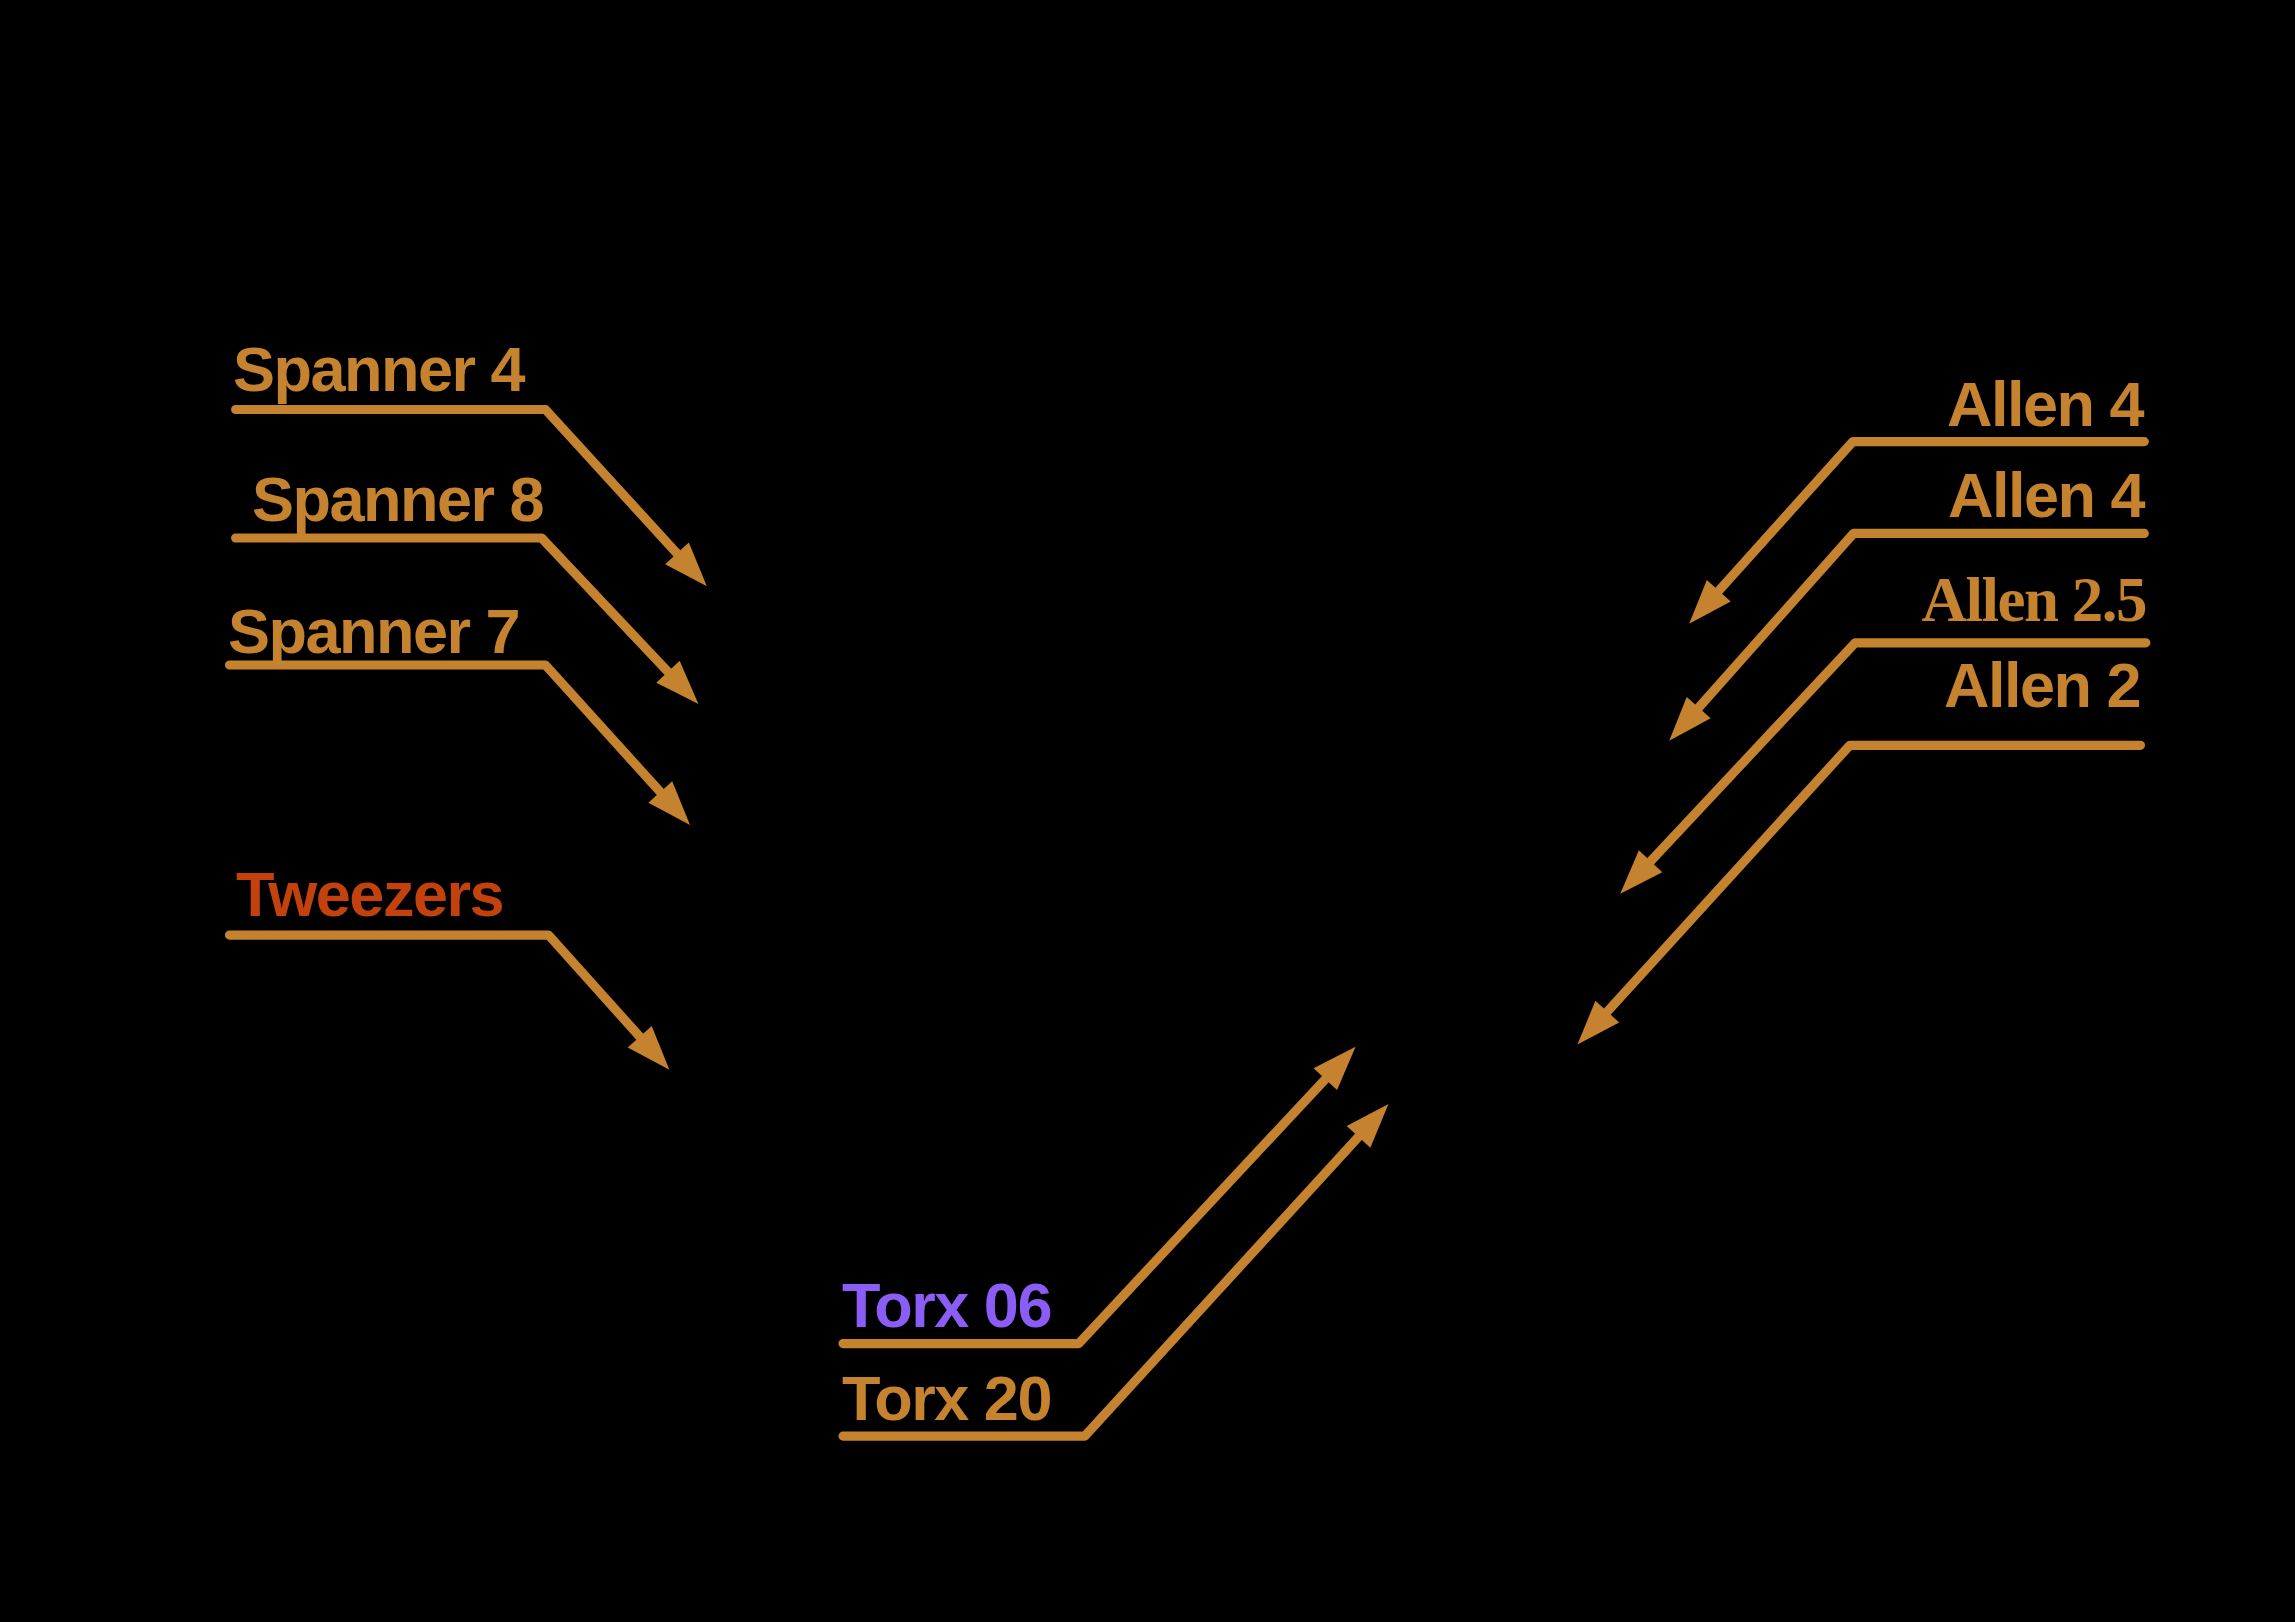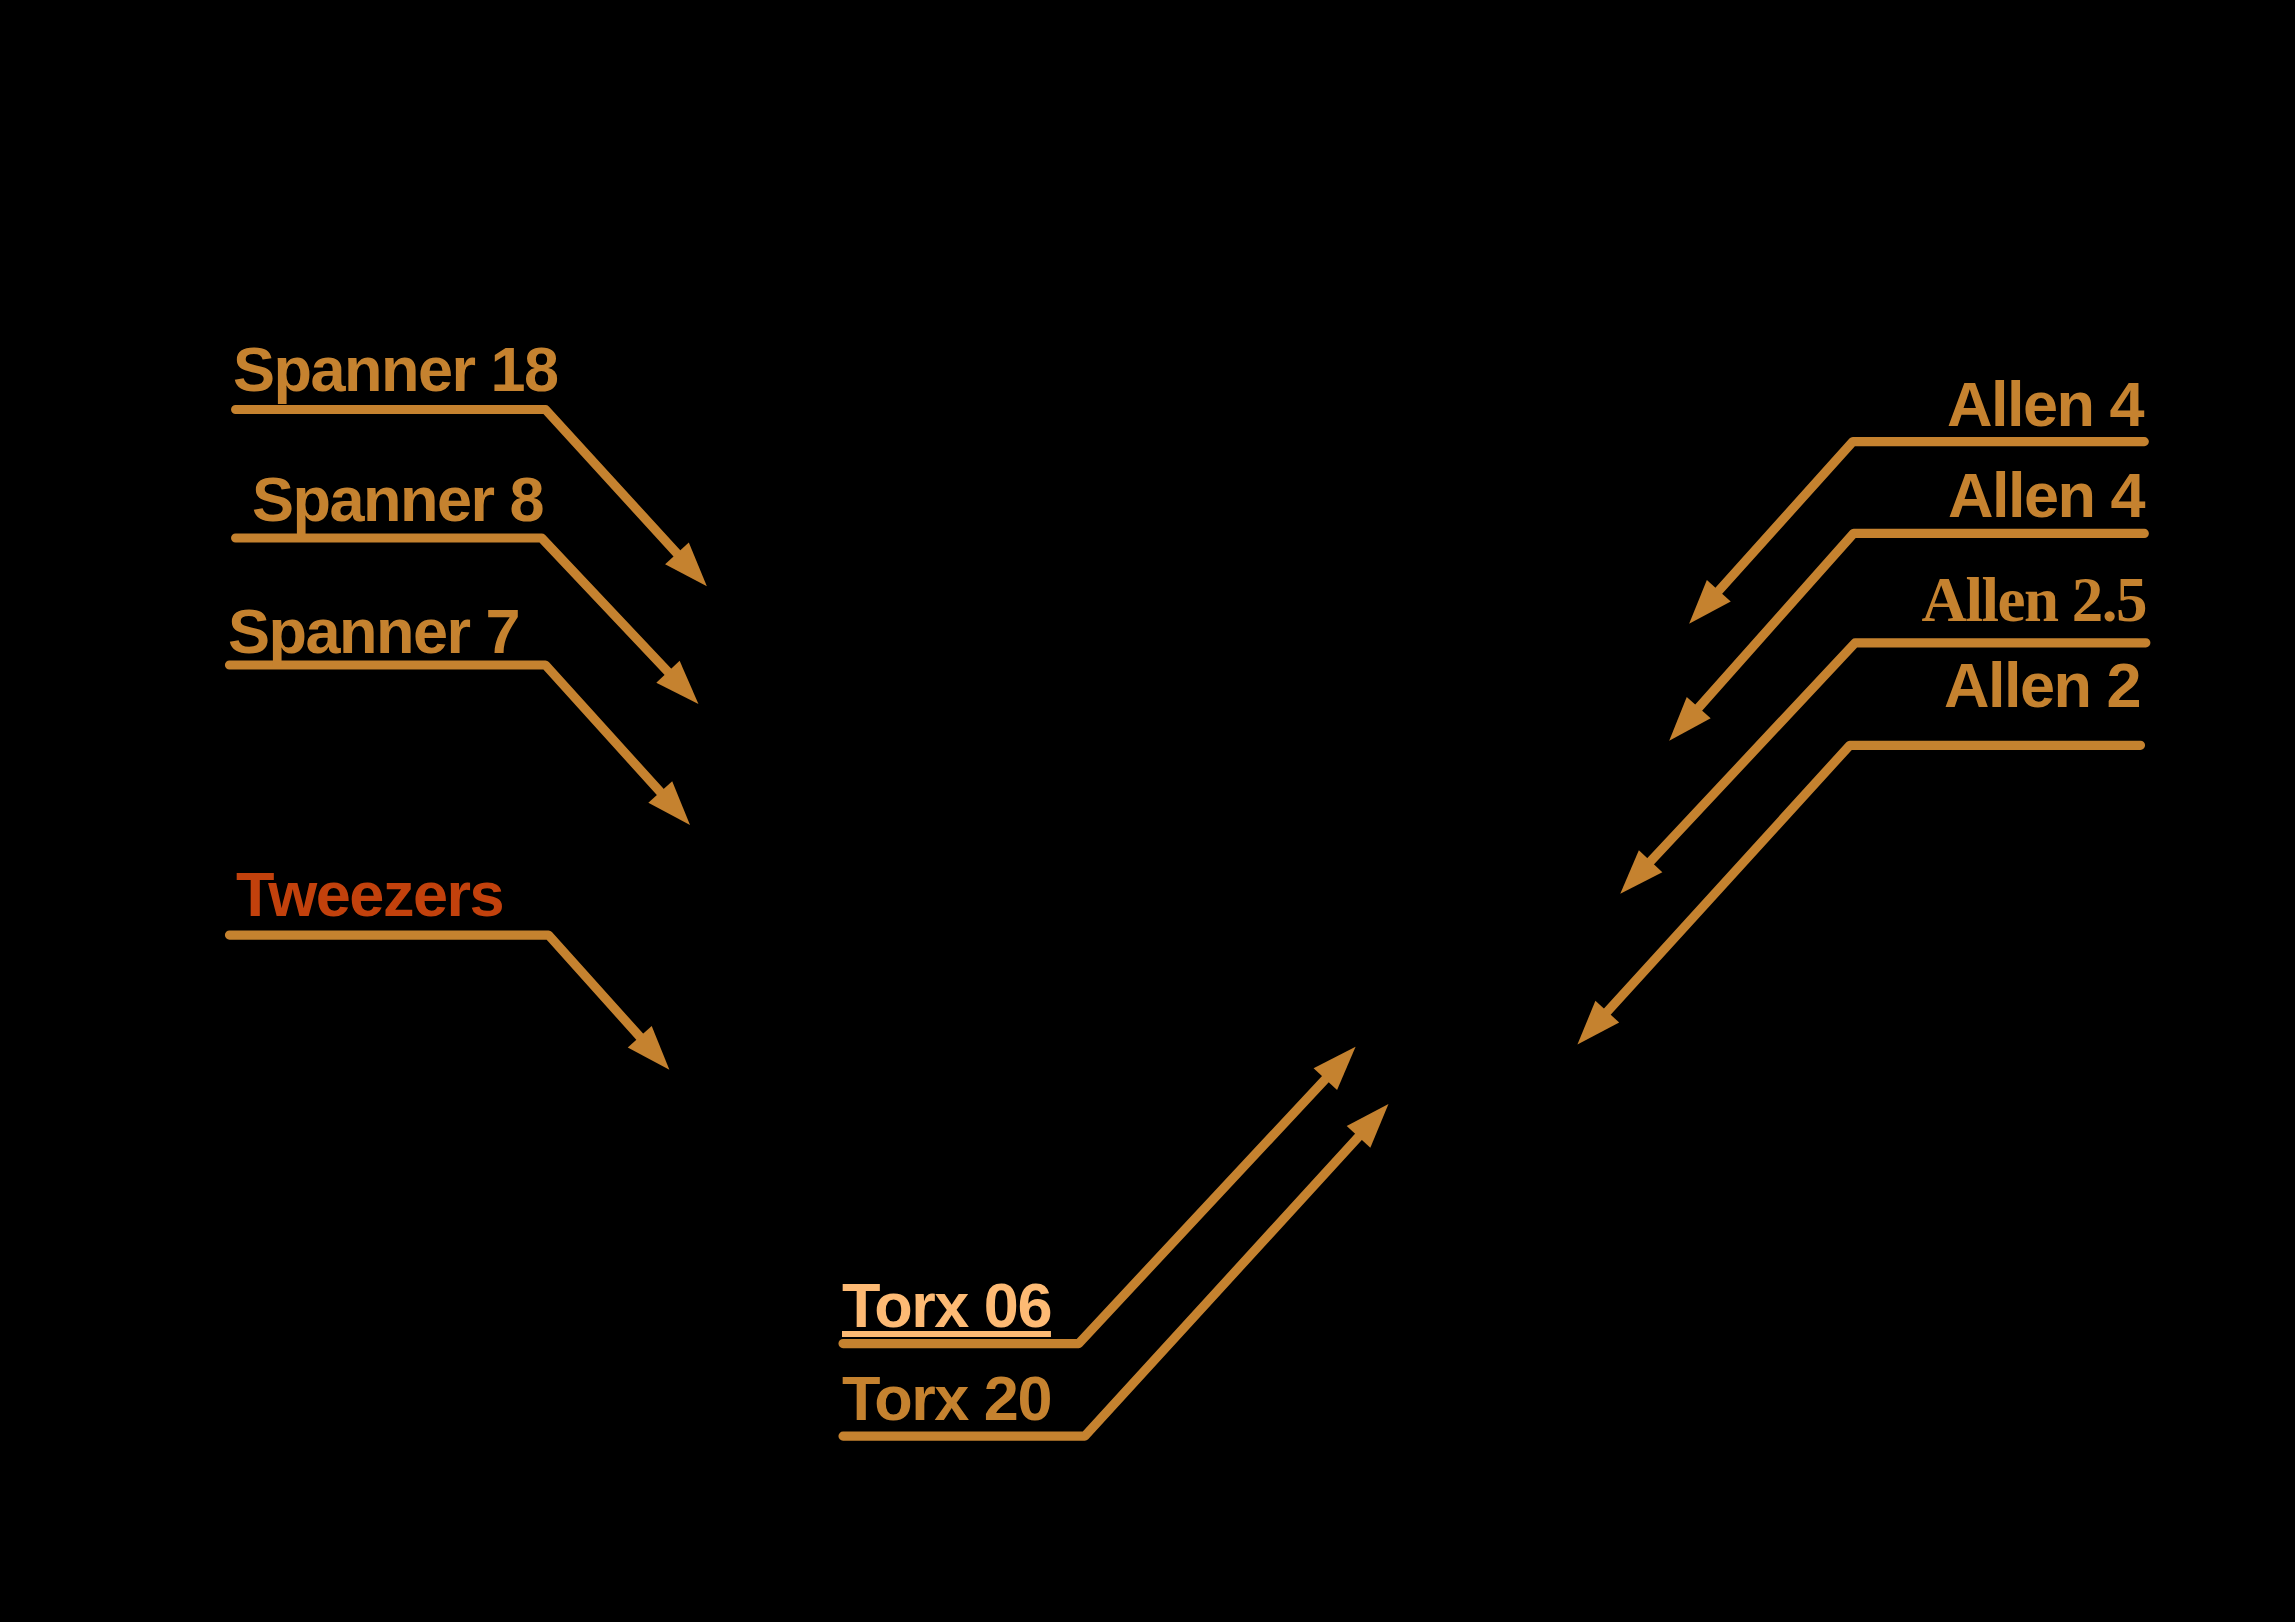--- a/index.html
+++ b/index.html
@@ -47,25 +47,25 @@
       <path d="M 2803 577 L 2422 577 L 2237.1 782.7" fill="none" stroke="#C5822F" stroke-width="12" stroke-linecap="round" stroke-linejoin="round"></path>
       <polygon points="2208,815 2231.2,757.8 2262.4,785.9" fill="#C5822F"></polygon>
       <path d="M 2803 697 L 2423 697 L 2210.9 935.5" fill="none" stroke="#C5822F" stroke-width="12" stroke-linecap="round" stroke-linejoin="round"></path>
       <polygon points="2182,968 2204.9,910.7 2236.2,938.6" fill="#C5822F"></polygon>
       <path d="M 2805 840 L 2425 840 L 2147.7 1136.2" fill="none" stroke="#C5822F" stroke-width="12" stroke-linecap="round" stroke-linejoin="round"></path>
       <polygon points="2118,1168 2142.3,1111.3 2173.0,1140.0" fill="#C5822F"></polygon>
       <path d="M 2798 974 L 2418 974 L 2091.3 1332.8" fill="none" stroke="#C5822F" stroke-width="12" stroke-linecap="round" stroke-linejoin="round"></path>
       <polygon points="2062,1365 2085.5,1308.0 2116.6,1336.3" fill="#C5822F"></polygon>
     </svg>
   <div id="callouts">
-      <div class="callout-label" style="color: rgb(197, 130, 47); top: 338px; left: 233px;">Spanner 18</div>
+      <div class="callout-label" style="color: rgb(197, 130, 47); top: 338px; left: 233px;">Spanner 4</div>
       <div class="callout-label" style="color: rgb(197, 130, 47); top: 468px; left: 236px; margin-left: 16px;">Spanner 8</div>
       <div class="callout-label" style="color: rgb(197, 130, 47); top: 600px; left: 228px;">Spanner 7</div>
       <div class="callout-label" style="color: #c2410c; top: 863px; left: 236px;">Tweezers</div>
-      <div class="callout-label" style="color: #fdba74; top: 1274px; left: 842px; text-decoration: underline;">Torx 06</div>
+      <div class="callout-label" style="color: #8b5cf6; top: 1274px; left: 842px;">Torx 06</div>
       <div class="callout-label" style="color: rgb(197, 130, 47); top: 1367px; left: 842px;">Torx 20</div>
       <div class="callout-label" style="color: rgb(197, 130, 47); top: 373px; right: 152px;">Allen 4</div>
       <div class="callout-label" style="color: rgb(197, 130, 47); top: 464px; right: 151px;">Allen 4</div>
       <div class="callout-label" style="color: rgb(197, 130, 47); top: 569px; right: 149px; font-family: Liberation Serif, serif;">Allen 2.5</div>
       <div class="callout-label" style="color: rgb(197, 130, 47); top: 654px; right: 155px;">Allen 2</div>
     </div>
 </div>
 
 
 </body></html>

